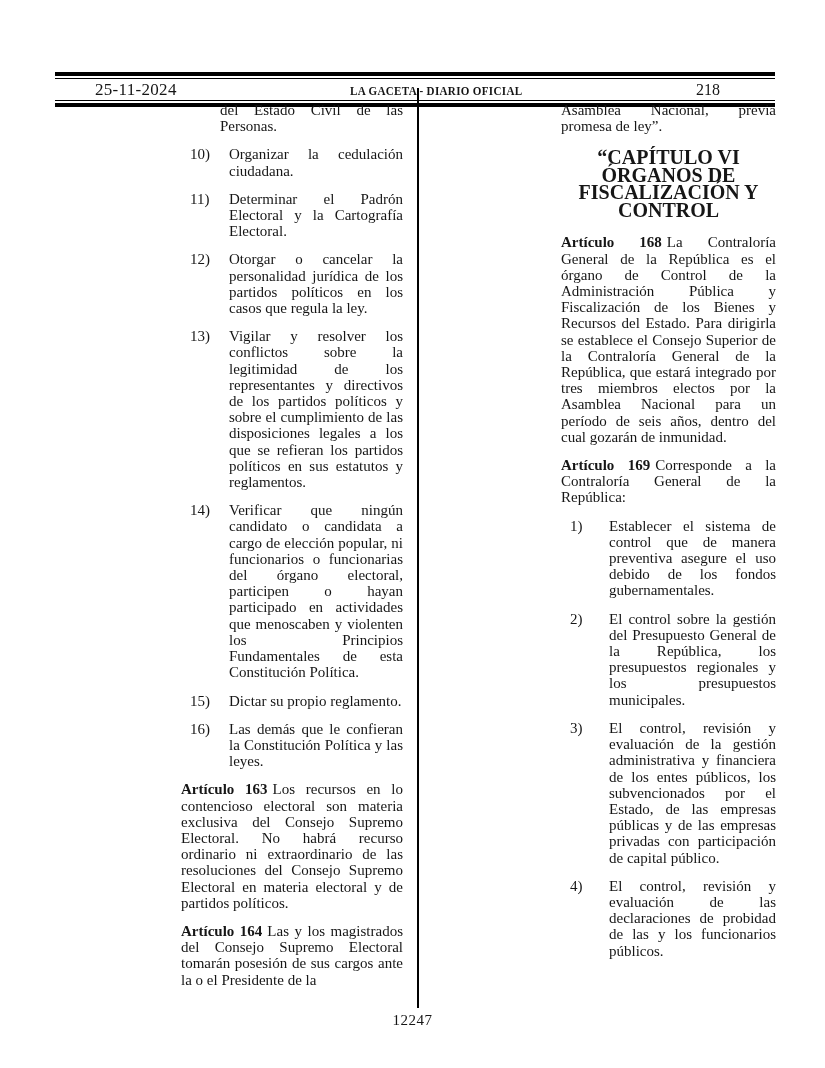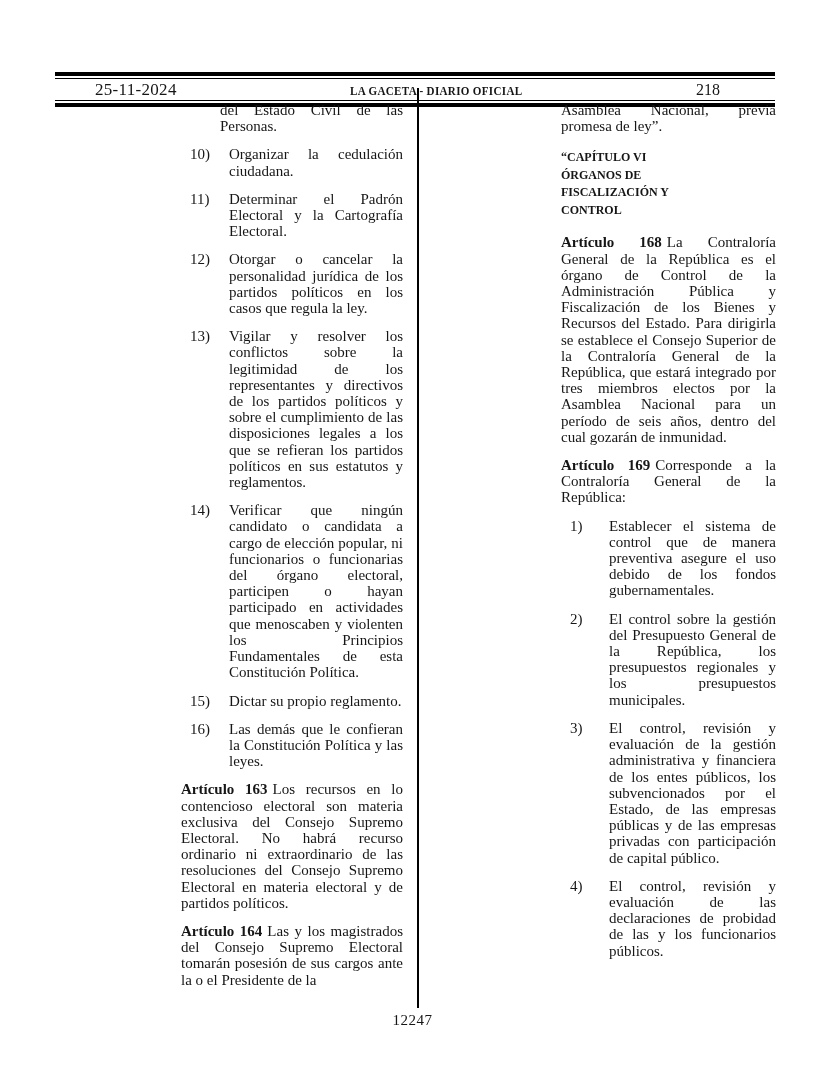--- a/index.html
+++ b/index.html
@@ -34,21 +34,21 @@
   p{margin:0 0 12px 0;}
   .cont-indent{margin-left:39px;}
 
   .item{display:flex;margin:0 0 12px 9px;}
   .item .num{flex:0 0 39px;}
   .item .itext{flex:1 1 auto;text-align:justify;}
 
   .article strong{margin-right:5px;}
 
   .chapter{
-    font-weight:bold;font-size:12px;line-height:17.5px;
+    text-align:center;font-weight:bold;font-size:20px;line-height:17.5px;
     margin:15px 0 15px 0;
   }
 
   
   .folio{
     position:absolute;left:0;right:0;top:1012px;
     text-align:center;font-size:15px;letter-spacing:.5px;
   }
 </style>
 </head>

